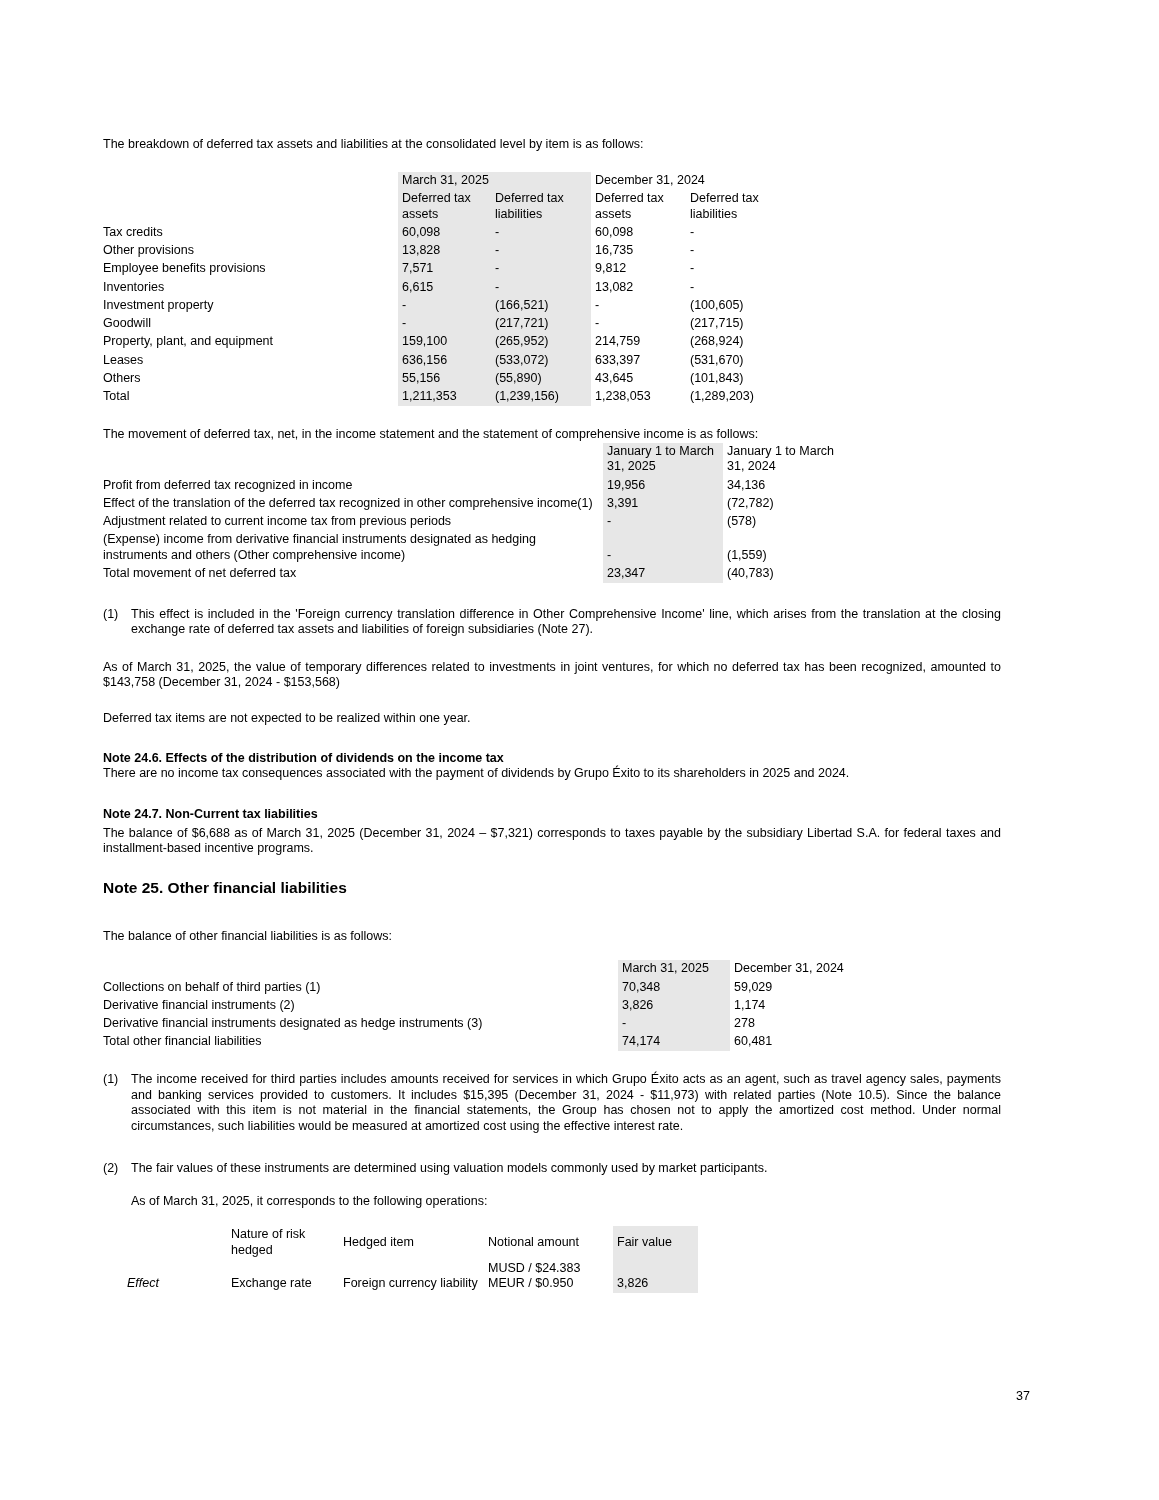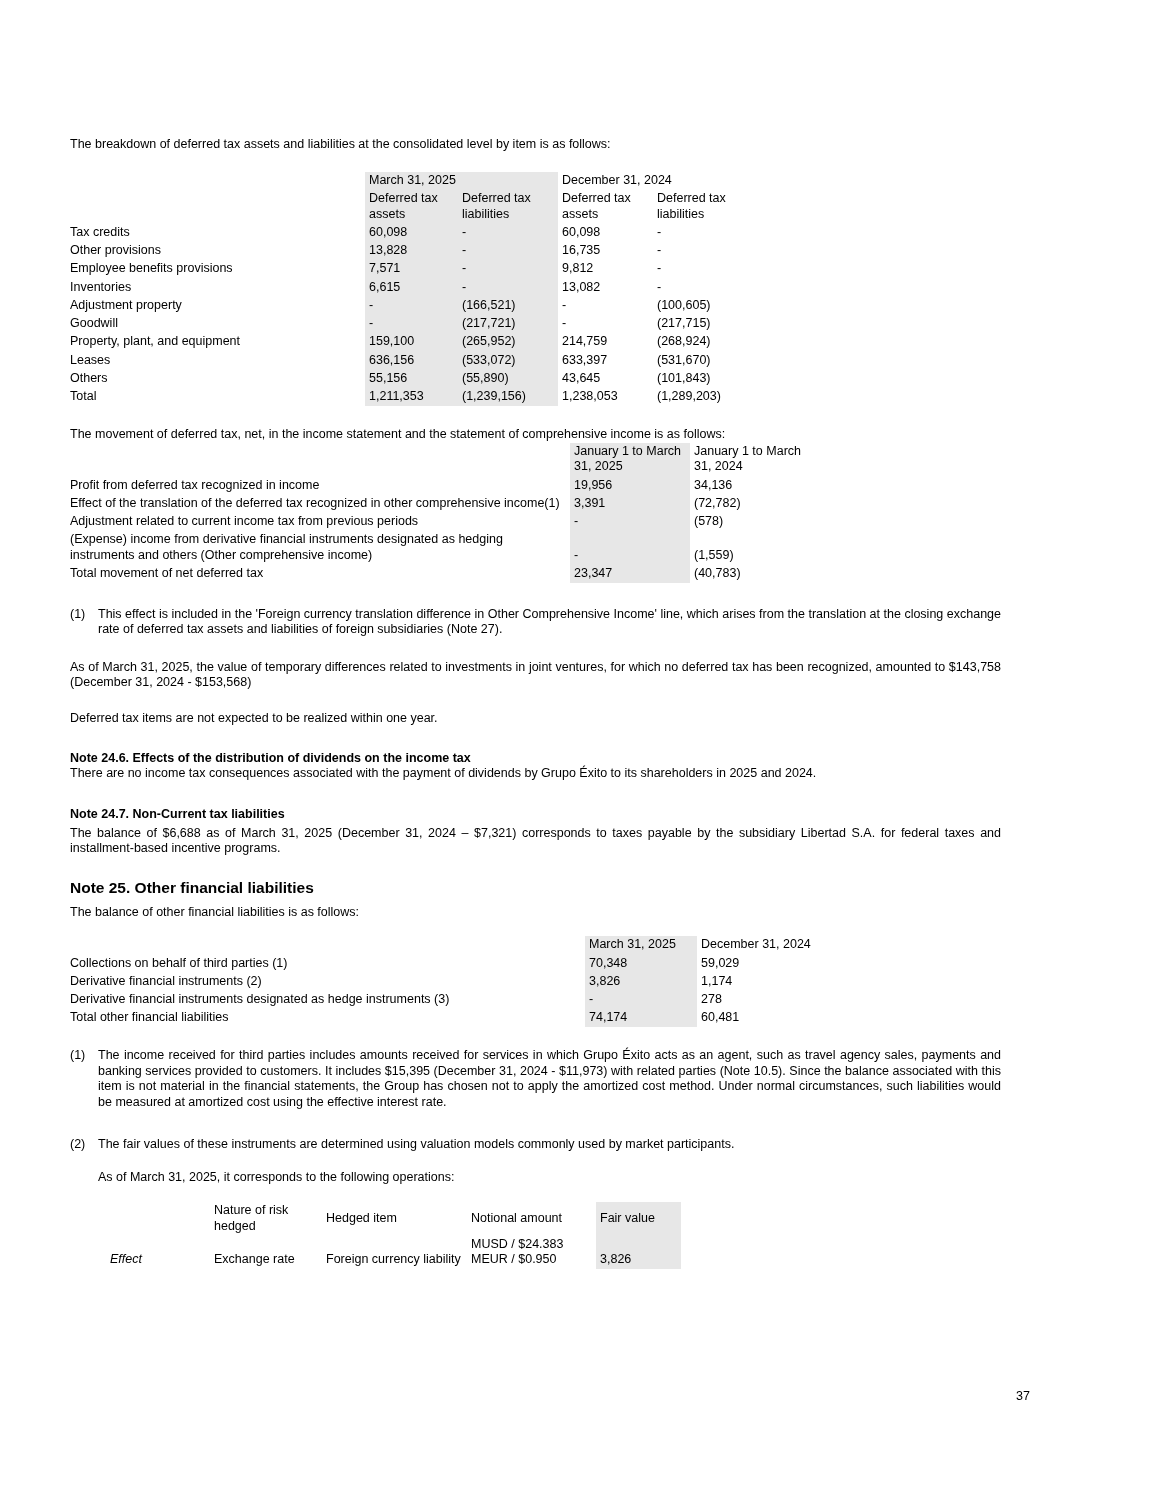--- a/index.html
+++ b/index.html
@@ -1,20 +1,20 @@
 <!DOCTYPE html>
 <html><head>
 <meta charset="utf-8">
 <style>
   html,body{margin:0;padding:0}
   body{
     width:1159px;height:1500px;background:#ffffff;position:relative;overflow:hidden;
     font-family:"Liberation Sans","DejaVu Sans",sans-serif;font-size:12.5px;color:#000;
   }
-  .content{padding:137px 158px 0 70px}
+  .content{padding:137px 158px 0 103px}
   p{margin:0;line-height:1.25}
   .justify{text-align:justify}
   .b{font-weight:bold}
   .italic{font-style:italic}
   .h-note{font-weight:bold;line-height:1.25}
   .h25{font-weight:bold;font-size:15.5px;line-height:1.2}
   .tbl{border-collapse:collapse;table-layout:fixed}
   .tbl td,.tbl th{padding:1.5px 4px;text-align:left;vertical-align:bottom;line-height:1.22;font-weight:normal}
   .tbl th{font-weight:normal}
   .tbl td:first-child,.tbl th:first-child{padding-left:0}
@@ -83,21 +83,21 @@
           <td class="num">-</td>
         </tr>
       <tr>
           <td>Inventories</td>
           <td class="num shaded">6,615</td>
           <td class="num shaded">-</td>
           <td class="num">13,082</td>
           <td class="num">-</td>
         </tr>
       <tr>
-          <td>Adjustment property</td>
+          <td>Investment property</td>
           <td class="num shaded">-</td>
           <td class="num shaded">(166,521)</td>
           <td class="num">-</td>
           <td class="num">(100,605)</td>
         </tr>
       <tr>
           <td>Goodwill</td>
           <td class="num shaded">-</td>
           <td class="num shaded">(217,721)</td>
           <td class="num">-</td>
@@ -191,21 +191,21 @@
     <div class="h-note">Note 24.6. Effects of the distribution of dividends on the income tax</div>
     <p>There are no income tax consequences associated with the payment of dividends by Grupo Éxito to its shareholders in 2025 and 2024.</p>
   </div>
 
   <div class="h-note" style="margin-top:25px">Note 24.7. Non-Current tax liabilities</div>
 
   <p class="justify" style="margin-top:3px">The balance of $6,688 as of March 31, 2025 (December 31, 2024 – $7,321) corresponds to taxes payable by the subsidiary Libertad S.A. for federal taxes and installment-based incentive programs.</p>
 
   <div class="h25" style="margin-top:22px">Note 25. Other financial liabilities</div>
 
-  <p style="margin-top:8px">The balance of other financial liabilities is as follows:</p>
+  <p style="margin-top:32px">The balance of other financial liabilities is as follows:</p>
 
   <table class="tbl t3" style="margin-top:15px">
     <colgroup>
         <col style="width:515px">
         <col style="width:112px">
         <col style="width:120px">
       </colgroup>
     <thead>
       <tr>
         <th></th>
@@ -242,21 +242,21 @@
     <div class="txt">The income received for third parties includes amounts received for services in which Grupo Éxito acts as an agent, such as travel agency sales, payments and banking services provided to customers. It includes $15,395 (December 31, 2024 - $11,973) with related parties (Note 10.5). Since the balance associated with this item is not material in the financial statements, the Group has chosen not to apply the amortized cost method. Under normal circumstances, such liabilities would be measured at amortized cost using the effective interest rate.</div>
   </div>
 
   <div class="fn" style="margin-top:26px">
     <span class="marker">(2)</span>
     <div class="txt">The fair values of these instruments are determined using valuation models commonly used by market participants.</div>
   </div>
 
   <p style="margin-top:18px;margin-left:28px">As of March 31, 2025, it corresponds to the following operations:</p>
 
-  <table class="tbl t4" style="margin-top:16px;margin-left:40px">
+  <table class="tbl t4" style="margin-top:16px;margin-left:24px">
     <colgroup>
         <col style="width:100px">
         <col style="width:112px">
         <col style="width:145px">
         <col style="width:115px">
         <col style="width:14px">
         <col style="width:85px">
       </colgroup>
     <thead>
       <tr>

